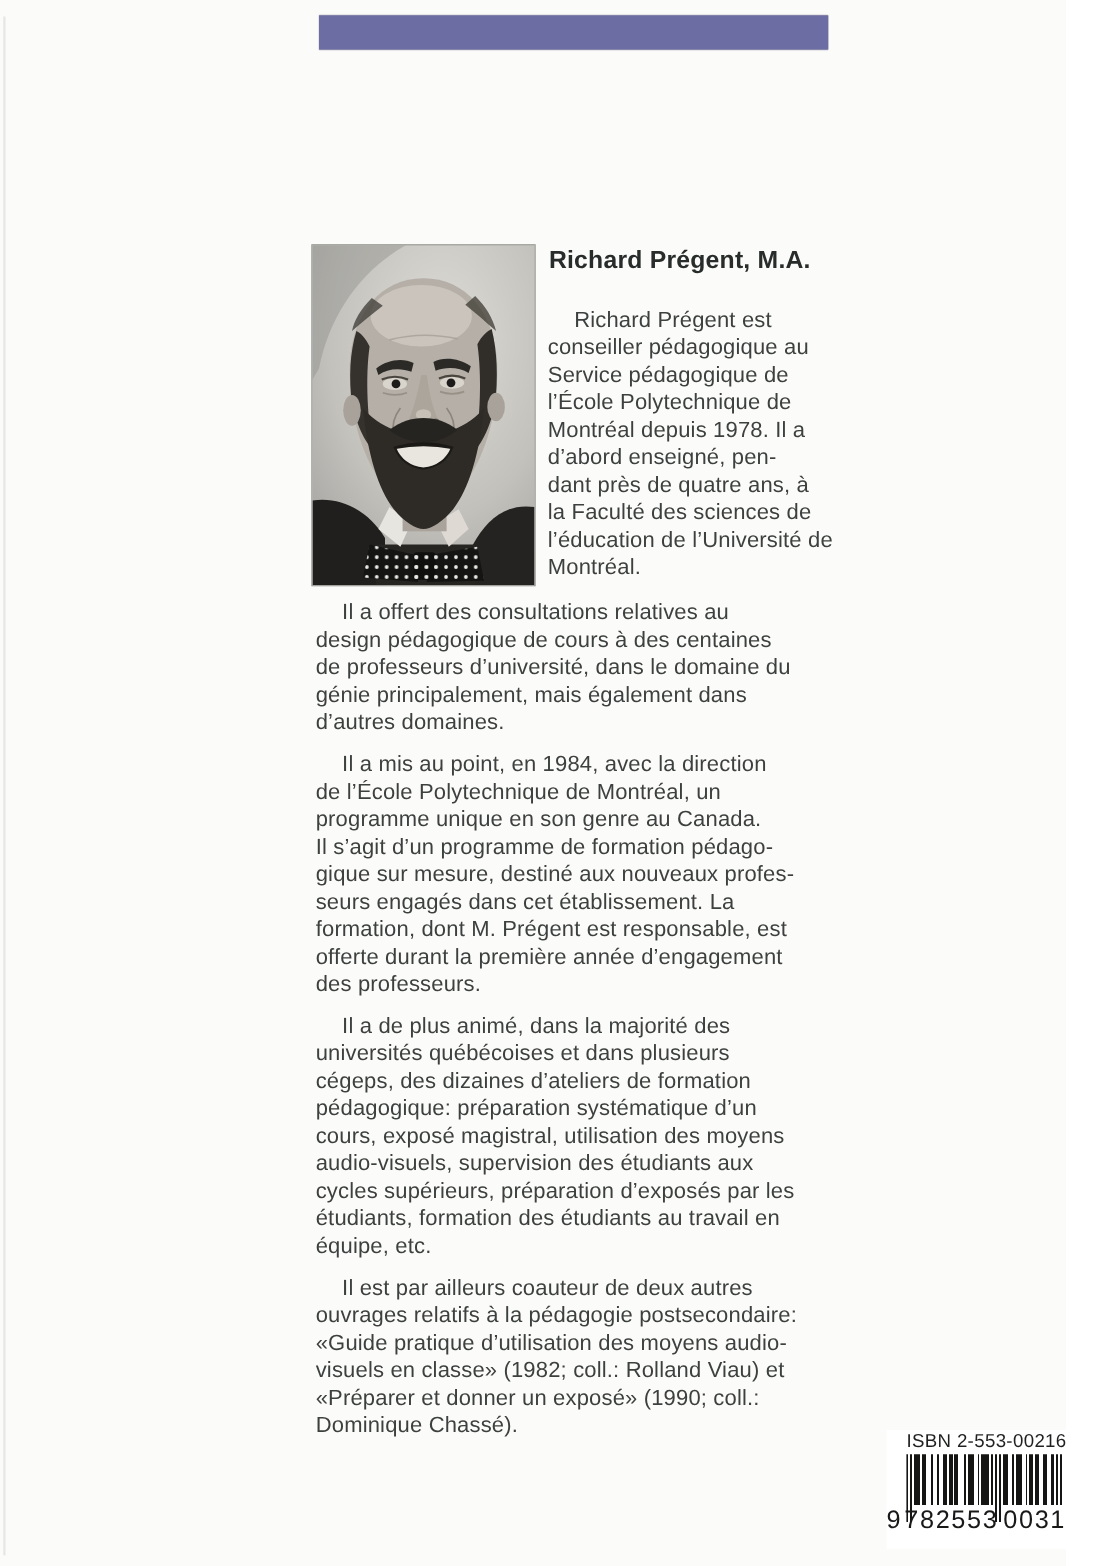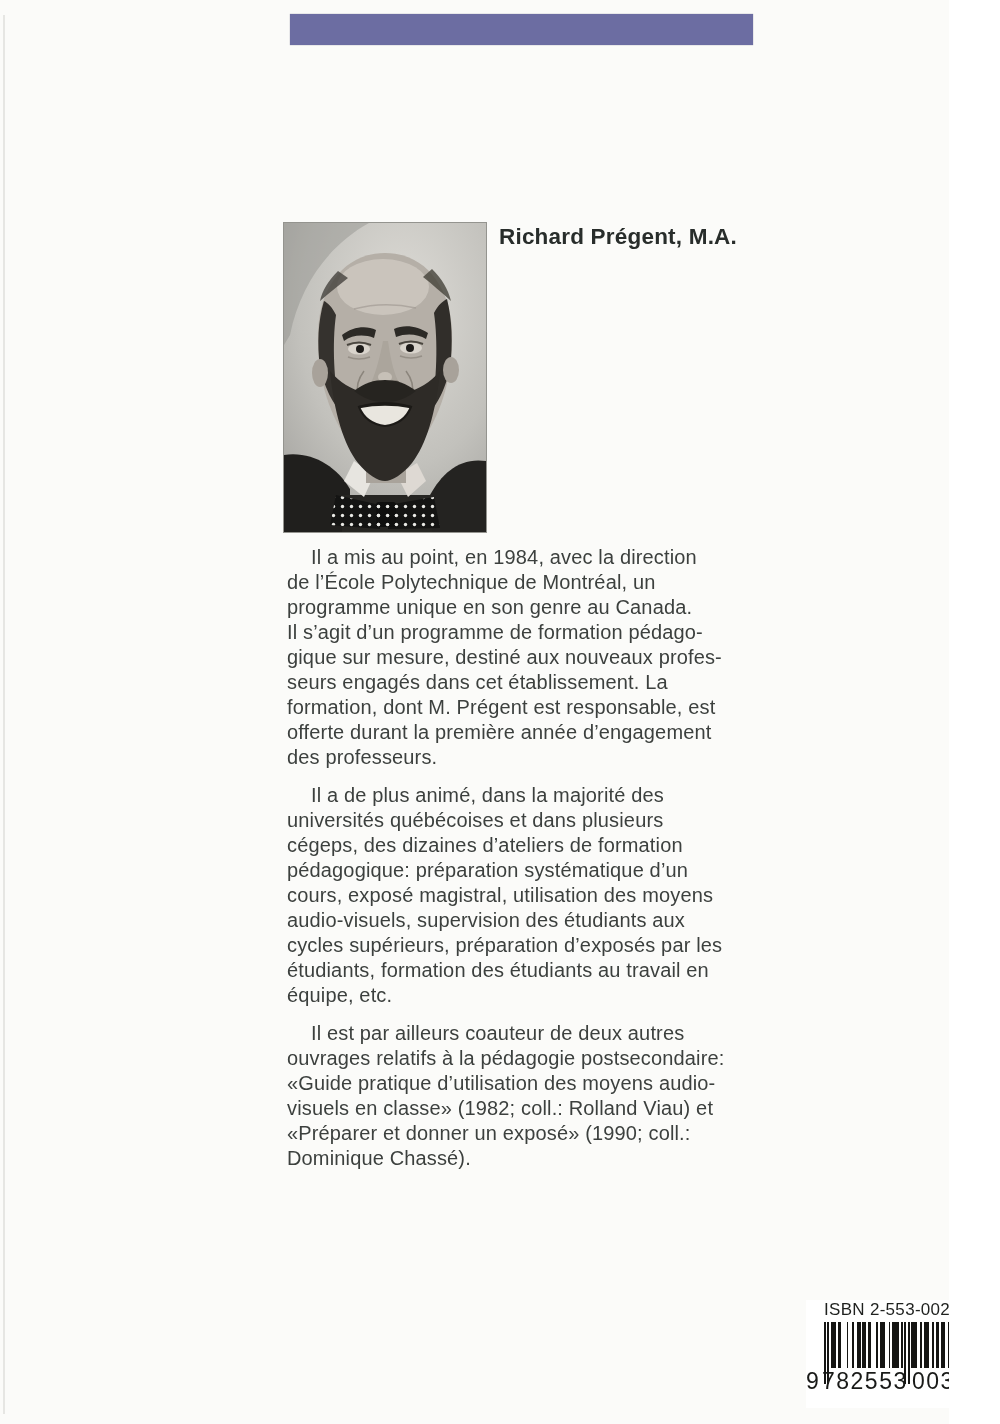--- a/index.html
+++ b/index.html
@@ -3,20 +3,21 @@
 <meta charset="utf-8">
 <style>
   html,body { margin:0; padding:0; background:#ffffff; }
   .canvas {
     position:relative;
     width:949px; height:1424px;
     background:#fbfbf9;
     overflow:hidden;
     font-family:"Liberation Sans","DejaVu Sans",sans-serif;
     color:#3c403e;
+    padding-left:20px;
   }
   .scan-edge {
     position:absolute; left:3px; top:15px; bottom:10px; width:2px;
     background:#e6e6e3;
   }
   .top-bar {
     position:absolute; left:290px; top:14px; width:463px; height:31px;
     background:#6c6da2;
     box-shadow:0 0 1px rgba(70,70,110,0.6);
   }
@@ -149,22 +150,39 @@
       <path d="M150,274 L104,282 L104,306 L156,305 Z" fill="#141413"></path>
       <rect x="92" y="279" width="20" height="25" rx="3" fill="#0f0f0e"></rect>
       <path d="M52,272 L96,282 L96,306 L46,302 Z" fill="url(#dotPat)"></path>
       <path d="M150,274 L104,282 L104,306 L156,305 Z" fill="url(#dotPat)"></path>
       <rect x="92" y="279" width="20" height="25" rx="3" fill="url(#dotPat)"></rect>
     </svg>
   </div>
 
   <h1 class="heading">Richard Prégent, M.A.</h1>
 
+  <div class="bio-col">
+    <p class="para">Richard Prégent est
+conseiller pédagogique au
+Service pédagogique de
+l’École Polytechnique de
+Montréal depuis 1978. Il a
+d’abord enseigné, pen-
+dant près de quatre ans, à
+la Faculté des sciences de
+l’éducation de l’Université de
+Montréal.</p>
+  </div>
 
   <div class="main-col">
+    <p class="para">Il a offert des consultations relatives au
+design pédagogique de cours à des centaines
+de professeurs d’université, dans le domaine du
+génie principalement, mais également dans
+d’autres domaines.</p>
     <p class="para">Il a mis au point, en 1984, avec la direction
 de l’École Polytechnique de Montréal, un
 programme unique en son genre au Canada.
 Il s’agit d’un programme de formation pédago-
 gique sur mesure, destiné aux nouveaux profes-
 seurs engagés dans cet établissement. La
 formation, dont M. Prégent est responsable, est
 offerte durant la première année d’engagement
 des professeurs.</p>
     <p class="para">Il a de plus animé, dans la majorité des

